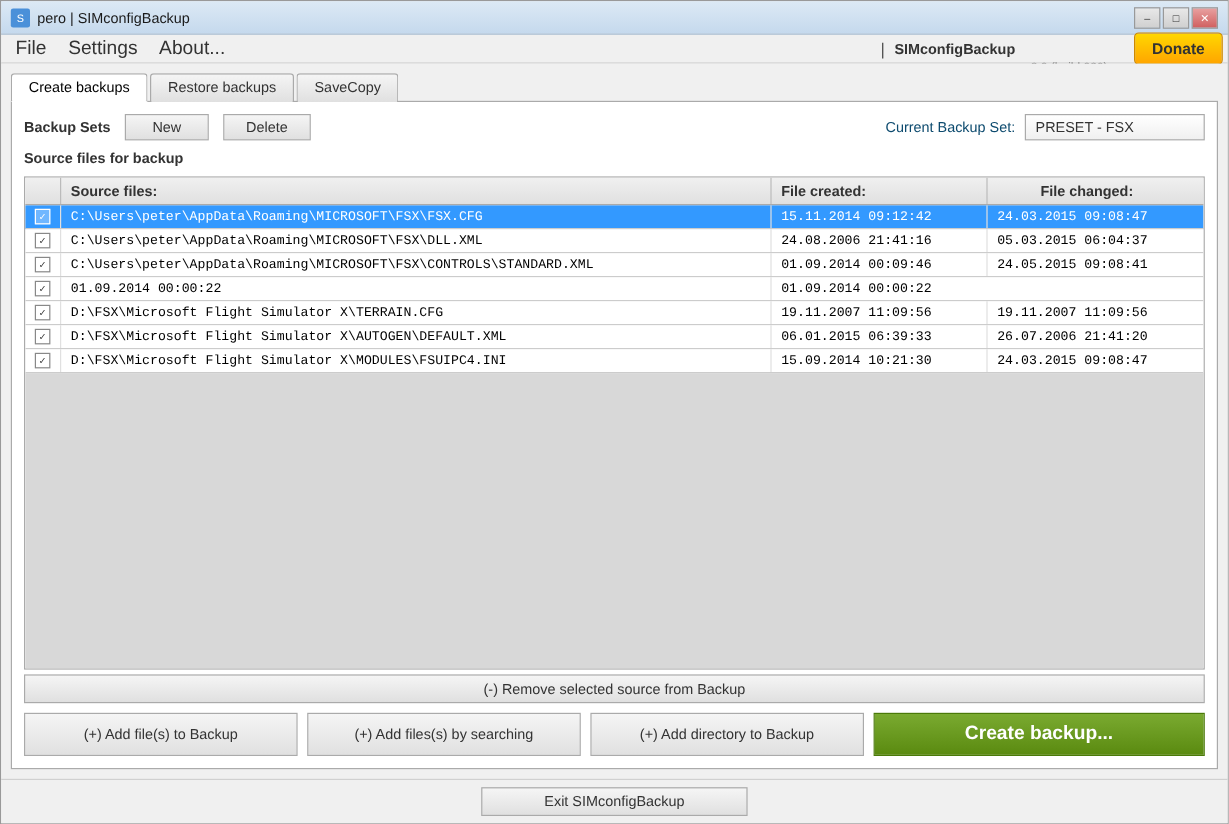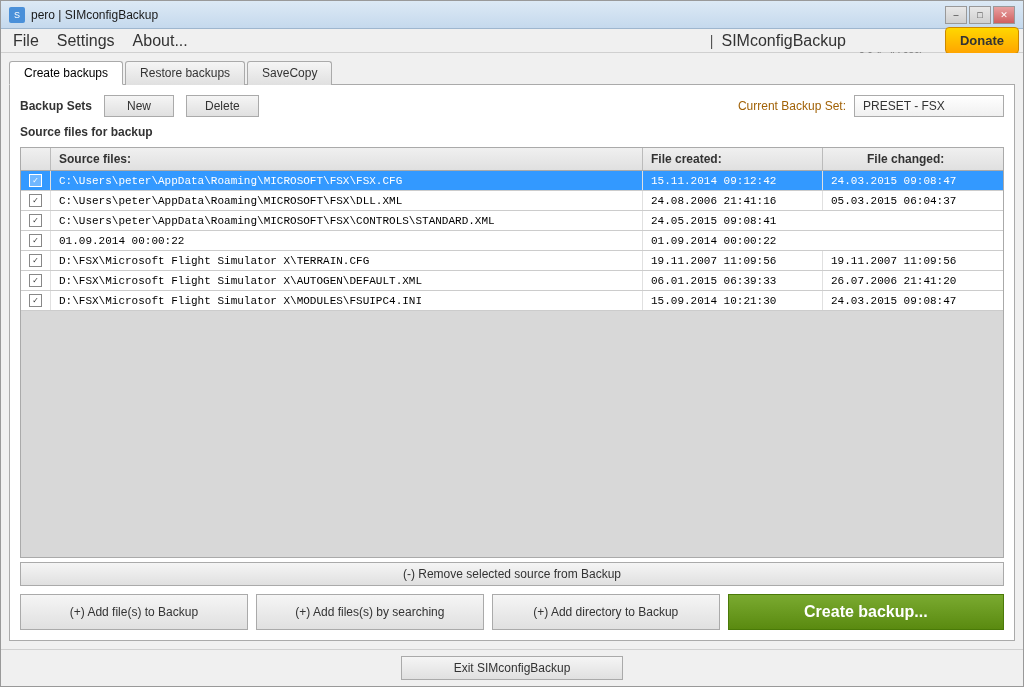--- a/index.html
+++ b/index.html
@@ -156,21 +156,21 @@
       padding: 3px 18px;
       background: linear-gradient(to bottom, #f5f5f5, #e0e0e0);
       border: 1px solid #aaa;
       cursor: pointer;
       font-size: 12px;
       color: #333;
       min-width: 70px;
     }
     .current-backup-label {
       font-size: 12px;
-      color: #a16207;
+      color: #0c4a6e;
     }
     .dropdown {
       padding: 3px 24px 3px 8px;
       background: linear-gradient(to bottom, #fff, #f0f0f0);
       border: 1px solid #aaa;
       font-size: 12px;
       color: #333;
       min-width: 150px;
       appearance: none;
       -webkit-appearance: none;
@@ -330,21 +330,21 @@
 
   <div class="menubar">
     <div class="menu-item">File</div>
     <div class="menu-item">Settings</div>
     <div class="menu-item">About...</div>
 
     <div style="flex:1; display:flex; justify-content:flex-end; align-items:center; gap:10px;">
       <div class="pero-branding">
         <span style="font-size:10px; color:#555;margin-top:31px;">pero</span>
         <span style="font-size:14px; color:#555; margin: 0 4px;">|</span>
-        <span style="font-size:16px; font-weight:normal; color:#333;">SIMconfigBackup</span>
+        <span style="font-size:12px; font-weight:bold; color:#333;">SIMconfigBackup</span>
         <span style="font-size:10px; color:#777; margin-left:4px; align-self:flex-end;">v2.0 (build 036)</span>
       </div>
       <button class="donate-btn">Donate</button>
     </div>
   </div>
 
   <div class="main-content">
 
     <div class="tabs">
       <div class="tab active">Create backups</div>
@@ -402,20 +402,21 @@
               <div class="table-cell">C:\Users\peter\AppData\Roaming\MICROSOFT\FSX\DLL.XML</div>
               <div class="table-cell">24.08.2006 21:41:16</div>
               <div class="table-cell">05.03.2015 06:04:37</div>
             </div>
 
             <div class="table-row">
               <div class="table-cell checkbox-cell">
                   <div class="cb">✓</div>
                 </div>
               <div class="table-cell">C:\Users\peter\AppData\Roaming\MICROSOFT\FSX\CONTROLS\STANDARD.XML</div>
+              <div class="table-cell">01.09.2014 00:09:46</div>
               <div class="table-cell">24.05.2015 09:08:41</div>
             </div>
 
             <div class="table-row">
               <div class="table-cell checkbox-cell">
                   <div class="cb">✓</div>
                 </div>
               <div class="table-cell">01.09.2014 00:00:22</div>
               <div class="table-cell">01.09.2014 00:00:22</div>
             </div>

